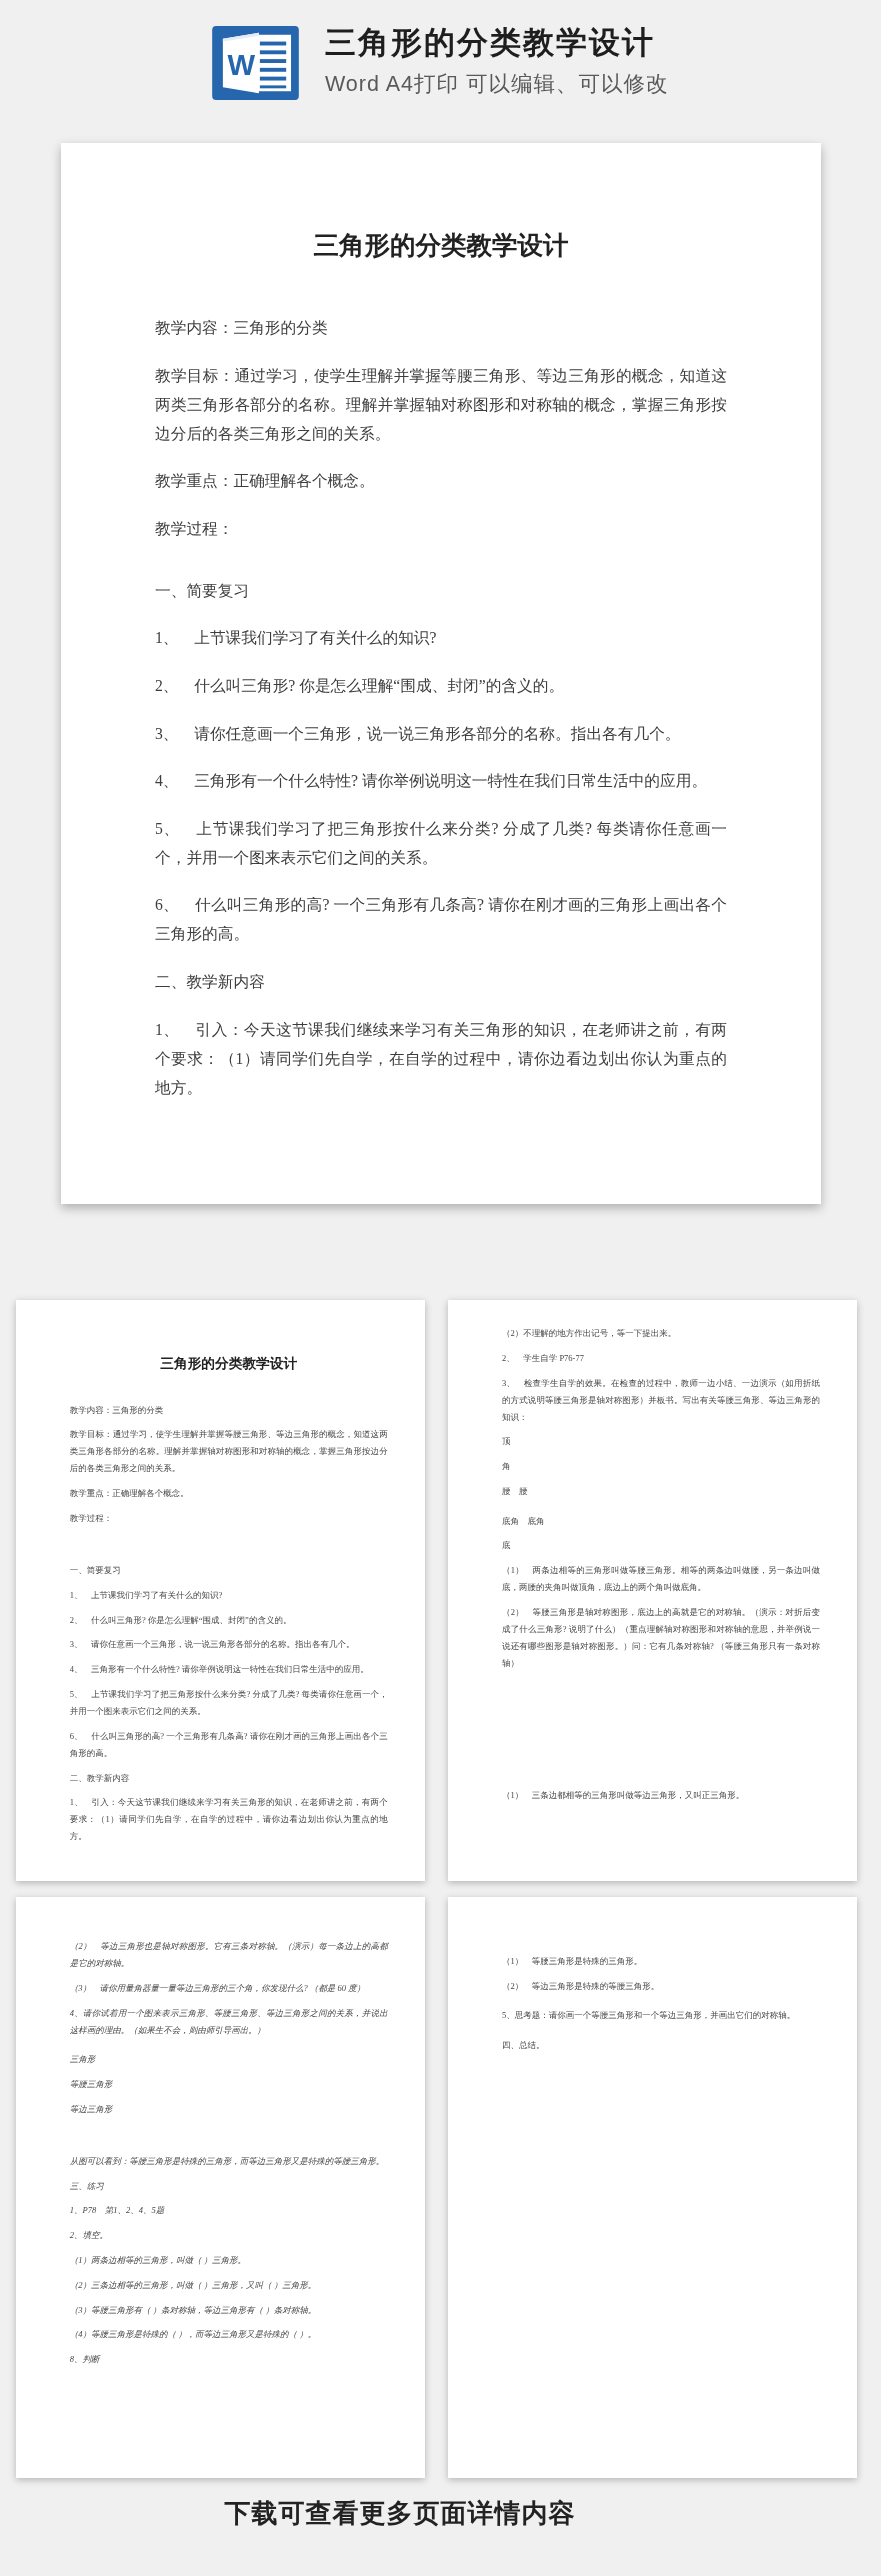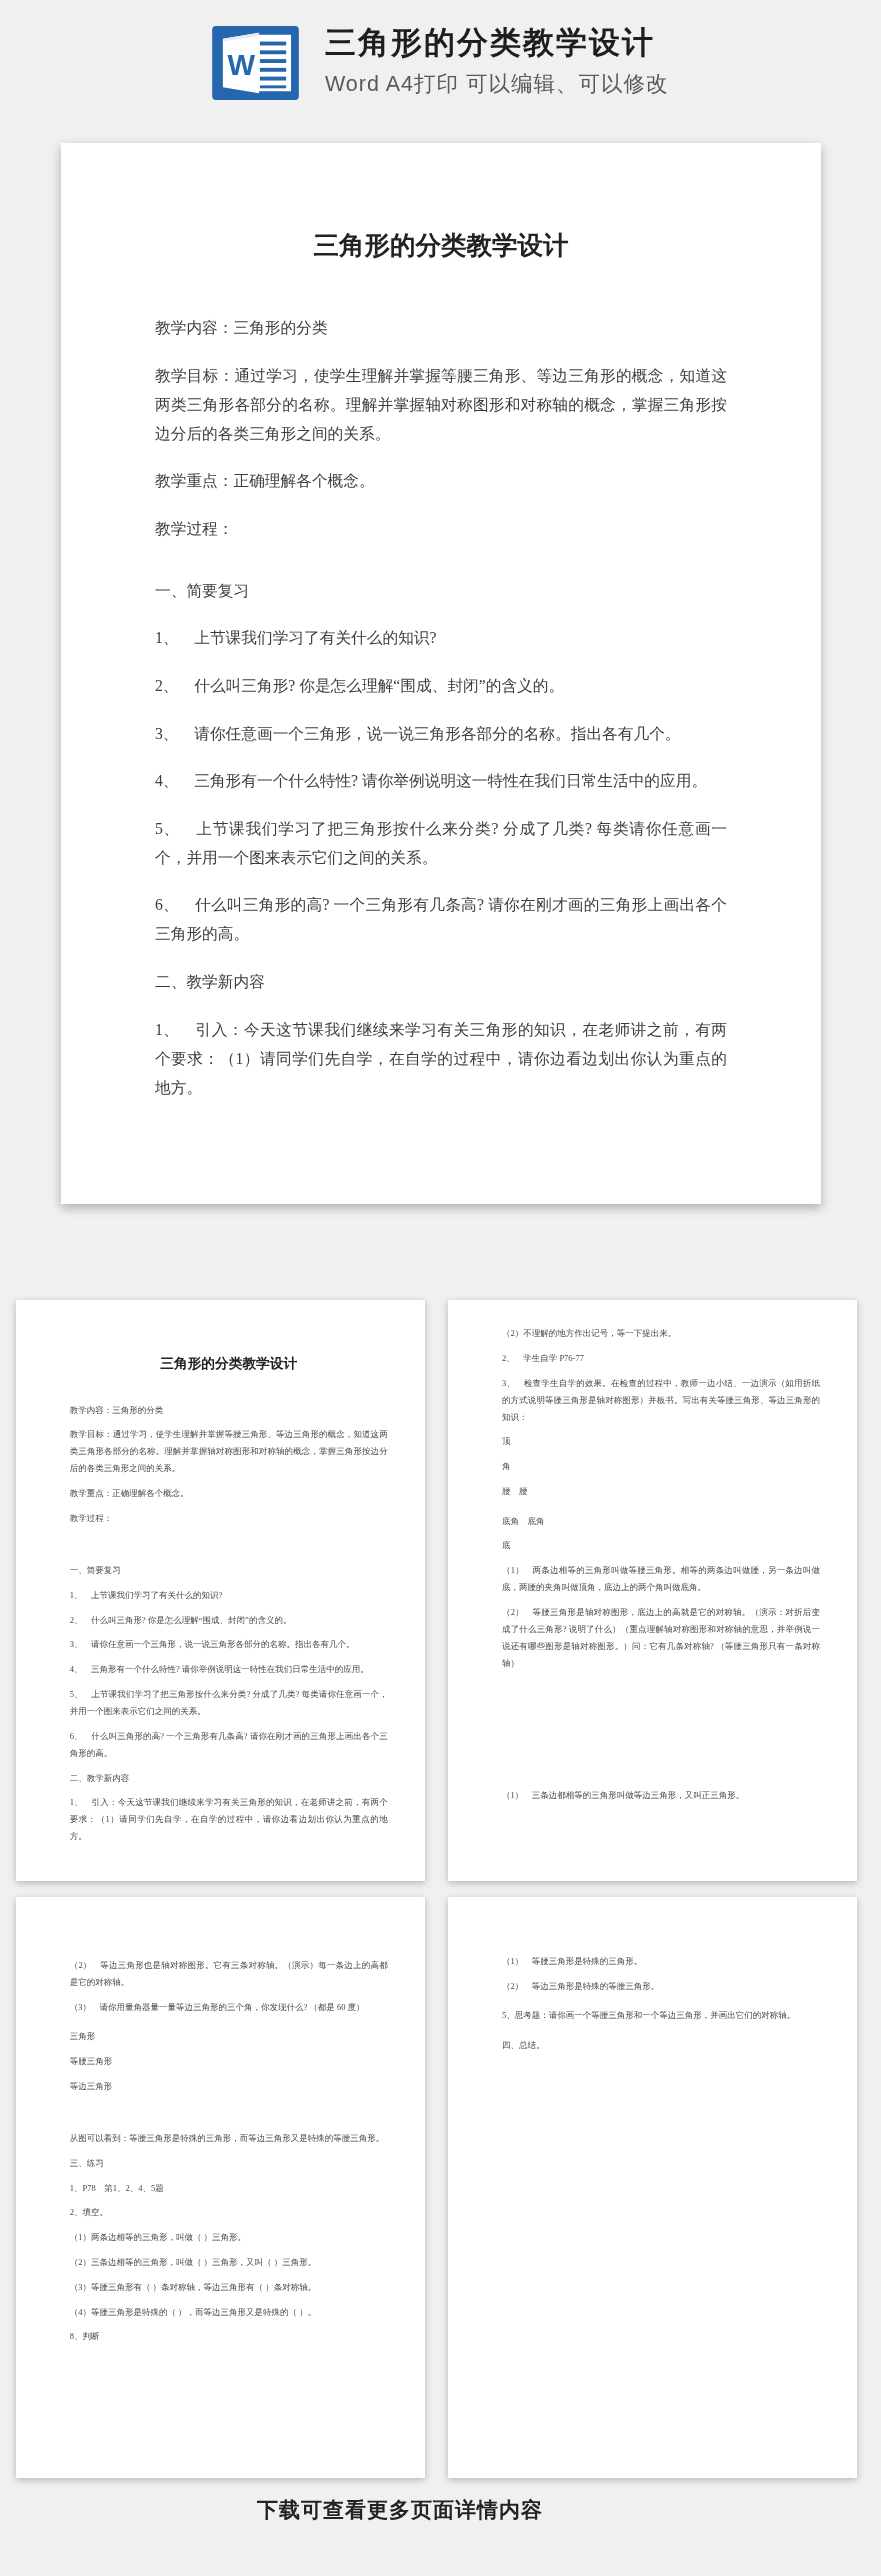--- a/index.html
+++ b/index.html
@@ -28,26 +28,26 @@
   
   .thumb { width:409px; height:581px; padding:0 37px 0 54px;
            box-shadow:0 2px 6.9px rgba(0,0,0,.25); }
   .thumb p { font-size:8.5px; line-height:17px; margin:0 0 7.8px; text-align:justify; color:#454545; }
   .thumb p.t { font-size:13.7px; line-height:17.6px; font-weight:700; text-align:center; margin:0 0 29px; color:#222; }
   .thumb p.g { margin-top:35px; }
   .thumb p.gs { margin-top:12.7px; }
   .thumb p.gl { margin-top:115px; }
   #thumb1 { left:15.7px;  top:1300px; padding-top:55px; }
   #thumb2 { left:448px; top:1300px; padding-top:25px; }
-  #thumb3 { left:15.7px;  top:1897px; padding-top:60px; }
+  #thumb3 { left:15.7px;  top:1897px; padding-top:41px;font-style:italic; }
   #thumb4 { left:448px; top:1897px; padding-top:56px; }
 
   
   .footer { position:absolute; top:2496px; left:0; width:800px; text-align:center;
-            font-size:21px; font-weight:600; color:#222; letter-spacing:1px; cursor:pointer; }
+            font-size:26px; font-weight:600; color:#222; letter-spacing:1px; cursor:pointer; }
 </style>
 </head>
 <body>
 
 <div class="header">
   <div class="header-inner">
     <span class="logo">
       <svg width="87" height="74" viewBox="0 0 89 76" xmlns="http://www.w3.org/2000/svg">
         <rect x="0" y="0" width="89" height="76" rx="4" fill="#2566ad"></rect>
         <rect x="44" y="9" width="37" height="58" fill="#ffffff"></rect>
@@ -113,20 +113,21 @@
     <p>腰　腰</p>
     <p class="gs">底角　底角</p>
     <p>底</p>
     <p>（1）　两条边相等的三角形叫做等腰三角形。相等的两条边叫做腰，另一条边叫做底，两腰的夹角叫做顶角，底边上的两个角叫做底角。</p>
     <p>（2）　等腰三角形是轴对称图形，底边上的高就是它的对称轴。（演示：对折后变成了什么三角形? 说明了什么）（重点理解轴对称图形和对称轴的意思，并举例说一说还有哪些图形是轴对称图形。）问：它有几条对称轴? （等腰三角形只有一条对称轴）</p>
     <p class="gl">（1）　三条边都相等的三角形叫做等边三角形，又叫正三角形。</p>
   </div>
 <div class="page thumb" id="thumb3">
     <p>（2）　等边三角形也是轴对称图形。它有三条对称轴。（演示）每一条边上的高都是它的对称轴。</p>
     <p>（3）　请你用量角器量一量等边三角形的三个角，你发现什么? （都是 60 度）</p>
+    <p>4、请你试着用一个图来表示三角形、等腰三角形、等边三角形之间的关系，并说出这样画的理由。（如果生不会，则由师引导画出。）</p>
     <p class="gs">三角形</p>
     <p>等腰三角形</p>
     <p>等边三角形</p>
     <p class="g">从图可以看到：等腰三角形是特殊的三角形，而等边三角形又是特殊的等腰三角形。</p>
     <p>三、练习</p>
     <p>1、P78　第1、2、4、5题</p>
     <p>2、填空。</p>
     <p>（1）两条边相等的三角形，叫做（ ）三角形。</p>
     <p>（2）三条边相等的三角形，叫做（ ）三角形，又叫（ ）三角形。</p>
     <p>（3）等腰三角形有（ ）条对称轴，等边三角形有（ ）条对称轴。</p>

